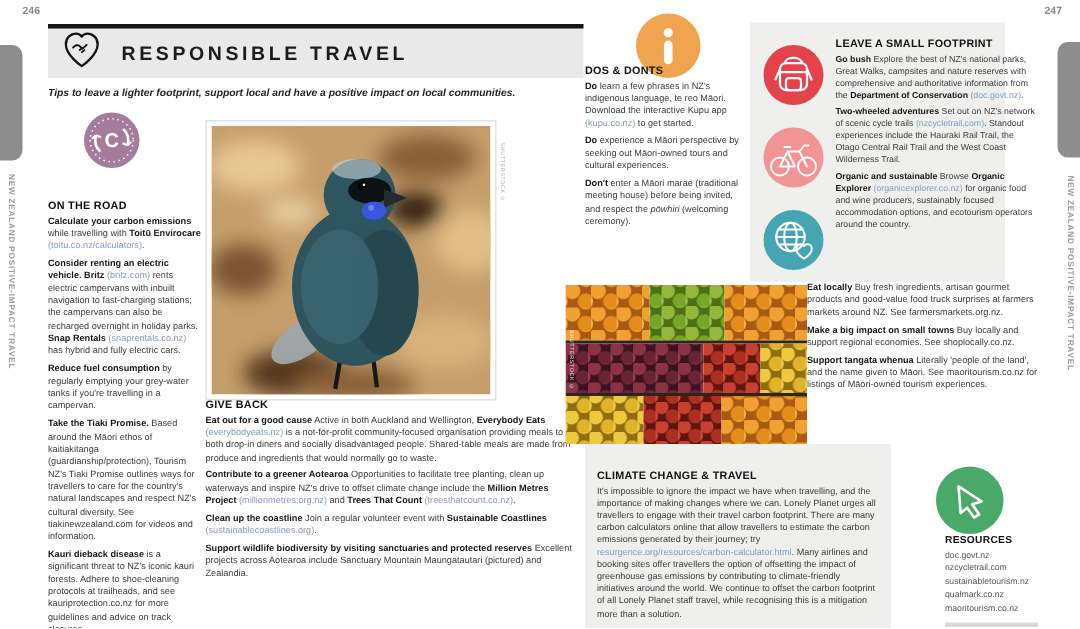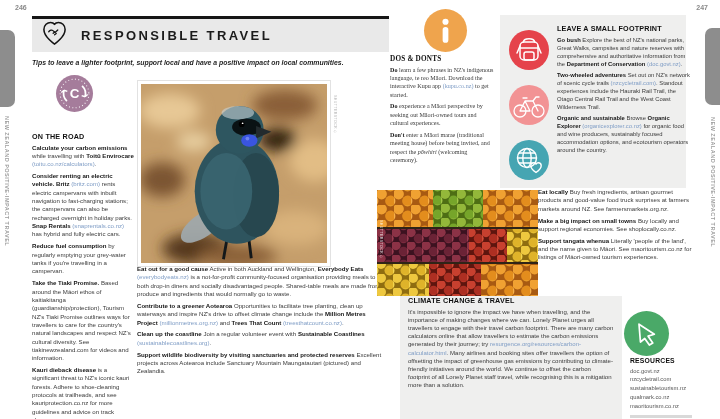--- a/index.html
+++ b/index.html
@@ -40,37 +40,37 @@
   .panel-icon   { position:relative; width:40px; height:40px; border-radius:50%; display:flex; align-items:center; justify-content:center; }
   #backpack-icon { background:#e5434b; }
   #bicycle-icon  { background:#f29394; }
   #globe-icon    { background:#46a5b2; }
   
   .sec-title { font-size:7.2px; font-weight:800; color:#101010; letter-spacing:0.2px; margin-bottom:2.5px; }
   .col { position:absolute; }
   .col p.para { font-size:6.1px; line-height:1.37; margin-bottom:3.5px; color:#3a3a3a; }
   #col-on-the-road { left:32px;  top:132px; width:102px; }
   #col-give-back   { left:137px; top:265px; width:250px; }
-  #col-dos-donts   { left:390px; top:55px;  width:105px;font-family:Liberation Serif, serif; }
+  #col-dos-donts   { left:390px; top:42px;  width:105px; }
   #col-support     { left:538px; top:188px; width:158px; }
   .seg-b { font-weight:bold; color:#161616; }
   .seg-l { color:#7e9cc5; }
   .seg-i { font-style:italic; }
   
   #leave-panel {
-    position:absolute; left:500px; top:15px; width:186px; height:173px; background:#efefee;
+    position:absolute; left:500px; top:15px; width:170px; height:173px; background:#efefee;
   }
   #leave-icons { position:absolute; left:9px; top:0; }
   #leave-icons .panel-icon { position:absolute; left:0; }
   #backpack-icon { top:15px; } #bicycle-icon { top:70px; } #globe-icon { top:125px; }
   #leave-text { position:absolute; left:57px; top:9px; width:133px; }
   #leave-text p.para { font-size:5.85px; line-height:1.38; margin-bottom:3px; color:#3a3a3a; }
   #climate-panel {
-    position:absolute; left:400px; top:296px; width:222px; height:123px;
-    background:#efefee; padding:0 8px;
+    position:absolute; left:390px; top:296px; width:204px; height:123px;
+    background:#efefee; padding:16px 8px;
   }
   #climate-panel p.para { font-size:6.05px; line-height:1.36; color:#3a3a3a; }
   
   #resources { position:absolute; left:630px; top:357px; width:67px; }
   #resources .sec-title { font-size:6.8px; }
   .res-item { font-size:5.8px; line-height:1.55; color:#555; }
   #res-rule { width:62px; height:3px; background:#d9d9d9; margin-top:4px; }
   
   #bird-photo {
     position:absolute; left:137px; top:80px; width:194px; height:187px;
@@ -163,20 +163,21 @@
         <ellipse cx="113" cy="59" rx="8.5" ry="6.5" fill="#3a55e0"></ellipse>
         <circle cx="111" cy="57" r="2" fill="#6d83f0"></circle>
         <circle cx="105" cy="42" r="3" fill="#000000"></circle>
         <circle cx="106" cy="41" r="0.9" fill="#ffffff"></circle>
       </g>
     </svg>
   </div>
   <div class="credit" id="bird-credit">SHUTTERSTOCK ©</div>
 
   <div class="col" id="col-give-back">
+    <div class="sec-title">GIVE BACK</div>
     <div>
         <p class="para"><span class="seg-b">Eat out for a good cause</span><span> Active in both Auckland and Wellington, </span><span class="seg-b">Everybody Eats</span><span> </span><span class="seg-l">(everybodyeats.nz)</span><span> is a not-for-profit community-focused organisation providing meals to both drop-in diners and socially disadvantaged people. Shared-table meals are made from produce and ingredients that would normally go to waste.</span></p>
         <p class="para"><span class="seg-b">Contribute to a greener Aotearoa</span><span> Opportunities to facilitate tree planting, clean up waterways and inspire NZ's drive to offset climate change include the </span><span class="seg-b">Million Metres Project</span><span> </span><span class="seg-l">(millionmetres.org.nz)</span><span> and </span><span class="seg-b">Trees That Count</span><span> </span><span class="seg-l">(treesthatcount.co.nz)</span><span>.</span></p>
         <p class="para"><span class="seg-b">Clean up the coastline</span><span> Join a regular volunteer event with </span><span class="seg-b">Sustainable Coastlines</span><span> </span><span class="seg-l">(sustainablecoastlines.org)</span><span>.</span></p>
         <p class="para"><span class="seg-b">Support wildlife biodiversity by visiting sanctuaries and protected reserves</span><span> Excellent projects across Aotearoa include Sanctuary Mountain Maungatautari (pictured) and Zealandia.</span></p>
       </div>
   </div>
 
   <div class="round-icon" id="info-icon">
     <svg width="43" height="43" viewBox="-21 -21 42 42" fill="#ffffff">

